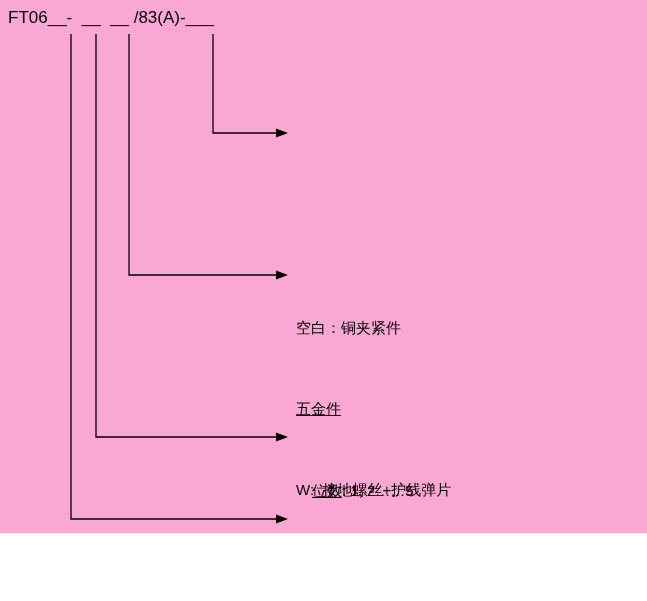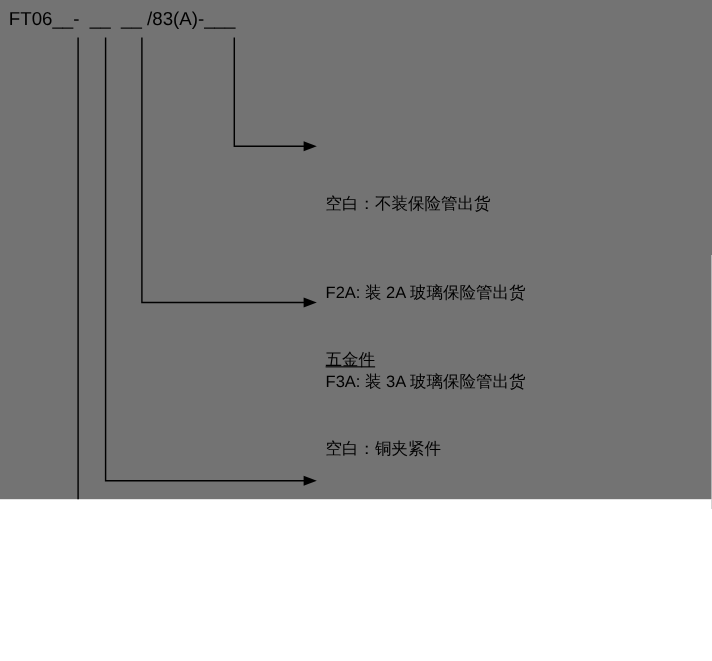--- a/index.html
+++ b/index.html
@@ -7,23 +7,23 @@
     padding: 0;
     background: #ffffff;
   }
   body {
     font-family: "Liberation Sans", sans-serif;
     color: #000000;
   }
   #stage {
     position: relative;
     width: 647px;
-    height: 454px;
+    height: 533px;
     overflow: hidden;
-    background: #737373;
+    background: #f9a8d4;
   }
   svg.lines {
     position: absolute;
     left: 0;
     top: 0;
     width: 647px;
     height: 601px;
     pointer-events: none;
   }
   .code-line {
@@ -70,29 +70,24 @@
       <path d="M 71,34 L 71,519 L 280,519"></path>
     </g>
     <g fill="#000000">
       <polygon points="288,133 276,128.5 276,137.5"></polygon>
       <polygon points="288,275 276,270.5 276,279.5"></polygon>
       <polygon points="288,437 276,432.5 276,441.5"></polygon>
       <polygon points="288,519 276,514.5 276,523.5"></polygon>
     </g>
   </svg>
 
-  <div class="block" style="left:296px; top:118px; width:340px;">
-    <div class="row">空白：不装保险管出货</div>
-    <div class="row">F2A: 装 2A 玻璃保险管出货</div>
-    <div class="row">F3A: 装 3A 玻璃保险管出货</div>
-  </div>
 
   <div class="block" style="left:296px; top:260px; width:340px;">
+    <div class="row">空白：铜夹紧件</div>
     <div class="row hdr">五金件</div>
-    <div class="row">空白：铜夹紧件</div>
     <div class="row">W:  接地螺丝+护线弹片</div>
     <div class="row">GW: 铜夹紧件+护线弹片+外壳结构</div>
   </div>
 
   <div class="block" style="left:312px; top:423px; width:340px;">
     <div class="row"><span class="hdr">位数</span><span>: 1, 2……5</span></div>
   </div>
 
   <div class="block" style="left:296px; top:505px; width:340px;">
     <div class="row hdr">外壳结构</div>

